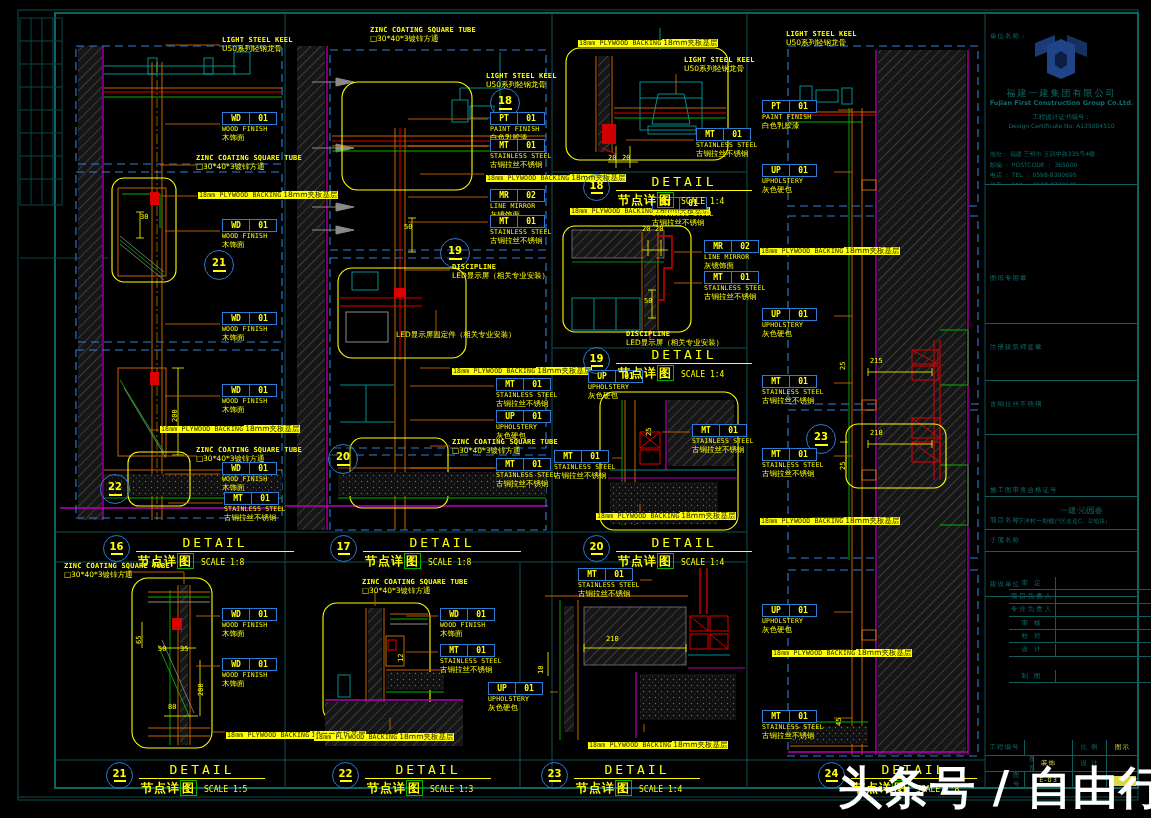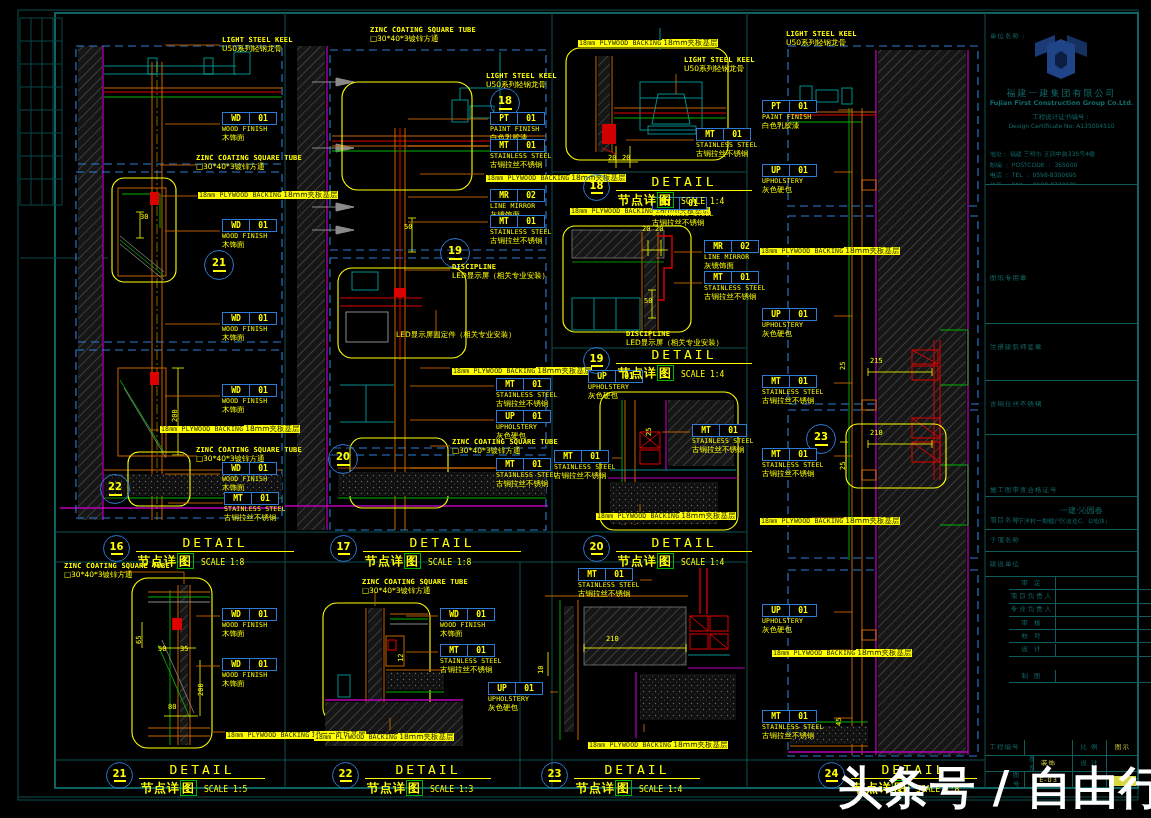--- a/index.html
+++ b/index.html
@@ -1006,21 +1006,21 @@
     </div>
     <div class="sec" style="top:484px;height:33px;">
       <div class="lab">项目名称</div>
       <div class="ctr" style="top:8px;left:20px;font-size:8px;">一建·沁园春</div>
       <div class="ctr" style="top:20px;font-size:6px;">（下洋村一期棚户区改造C、D地块）</div>
     </div>
     <div class="sec" style="top:517px;height:22px;">
       <div class="lab" style="top:6px;">子项名称</div>
       <div class="ln" style="left:52px;top:7px;font-size:7.5px;">销售中心</div>
     </div>
-    <div class="sec" style="top:539px;height:25px;text-align:right;">
+    <div class="sec" style="top:559px;height:25px;text-align:right;">
       <div class="lab" style="top:8px;">建设单位</div>
       <div class="ln" style="left:44px;top:9px;font-size:7px;">福建一建集团有限公司</div>
     </div>
     <div id="tb-rows">
         <div class="tbrow" style="top: 564px; height: 13.3px;">
           <div class="c1">审  定</div>
           <div class="c2"></div>
         </div>
         <div class="tbrow" style="top: 577.3px; height: 13.3px;">
           <div class="c1">项目负责人</div>

